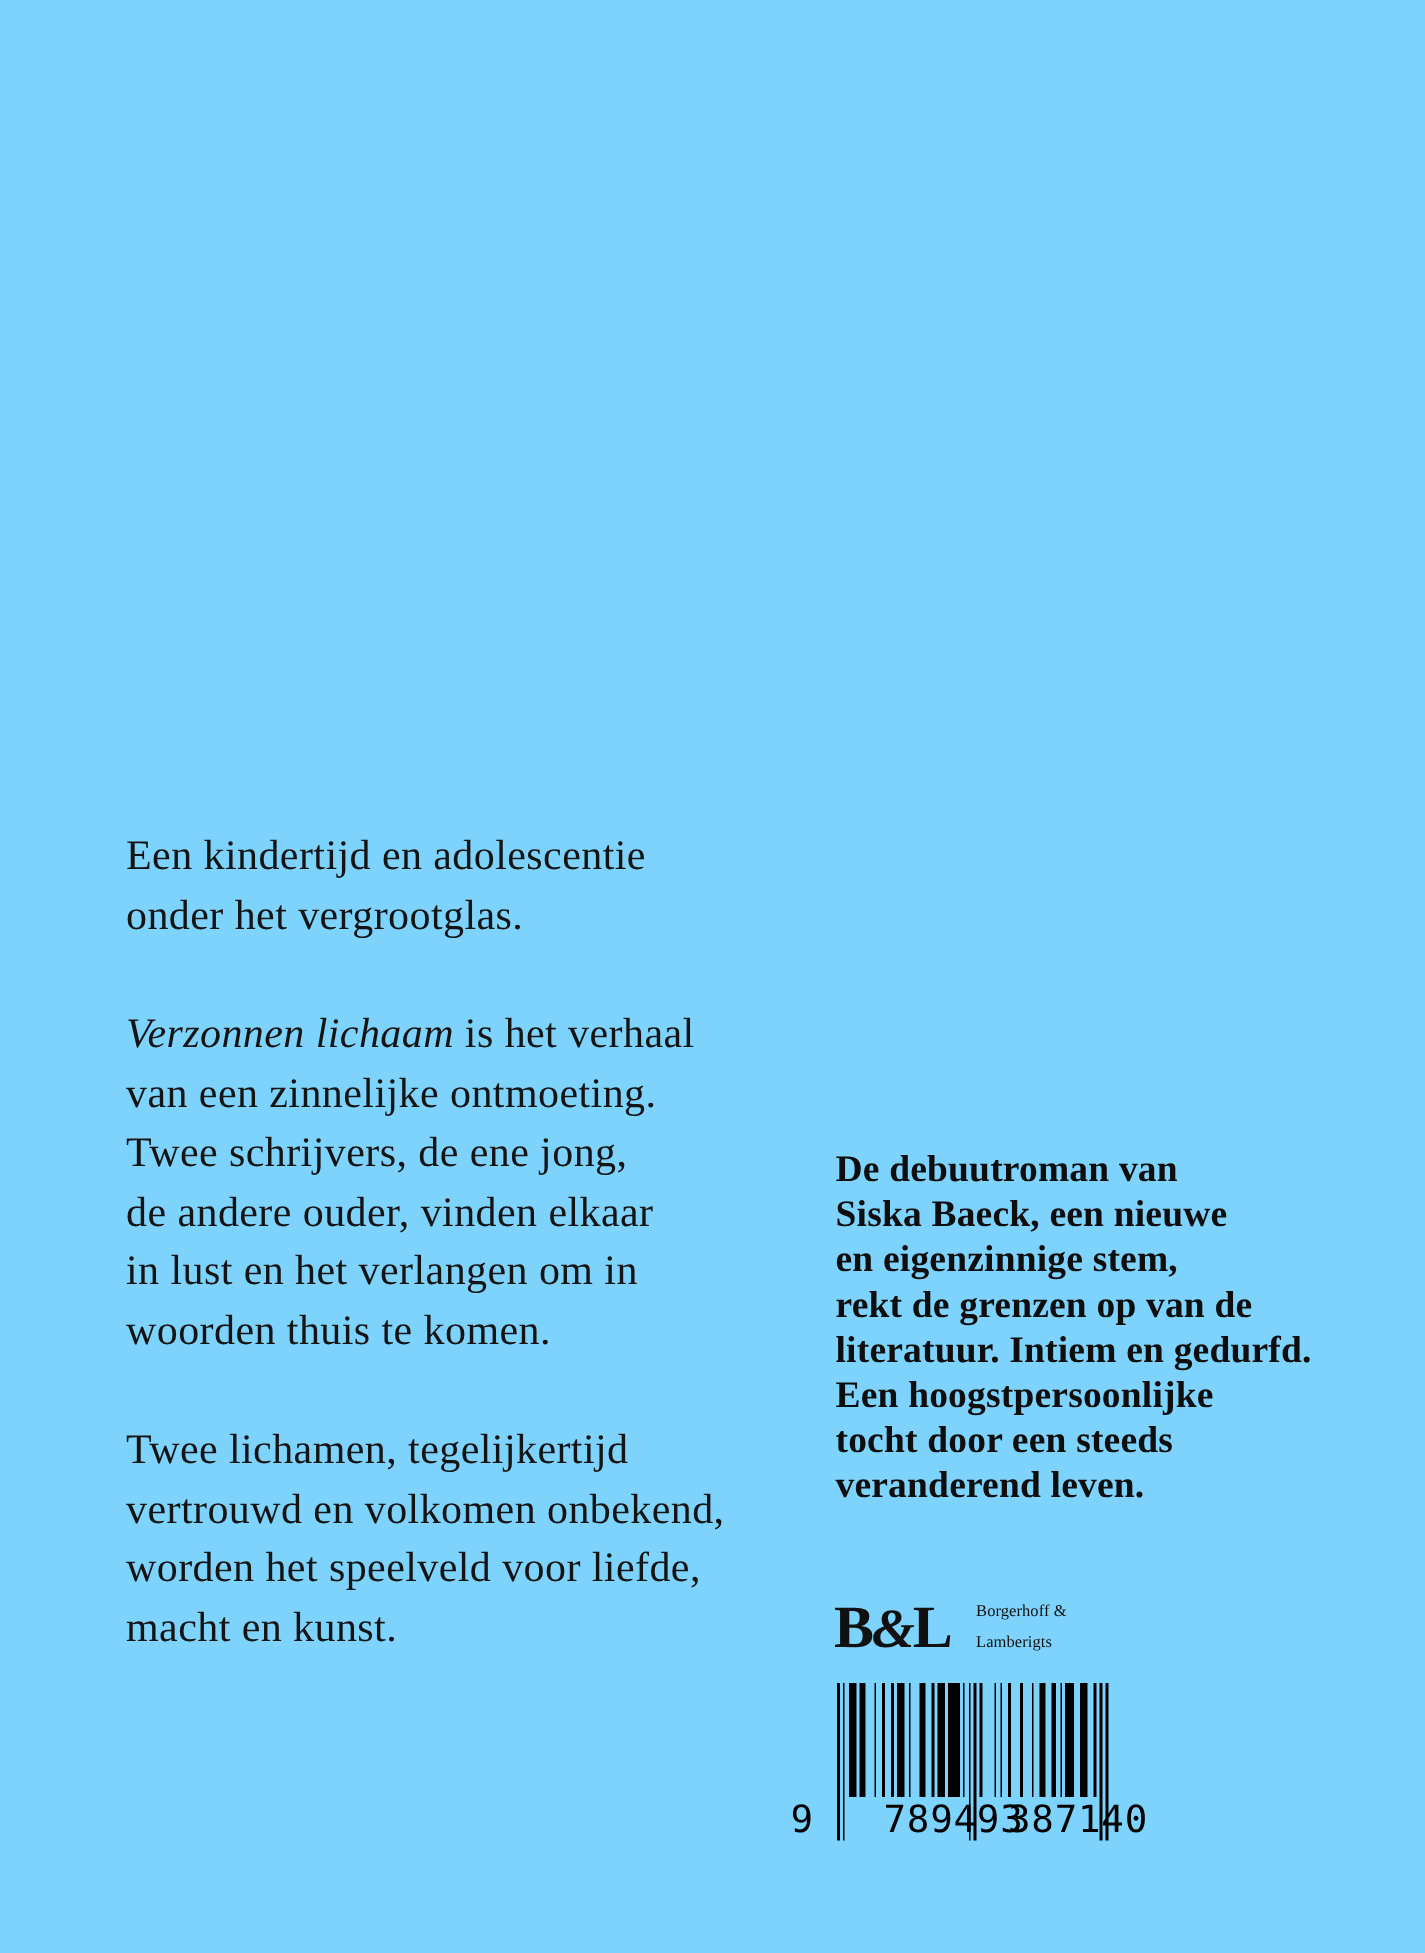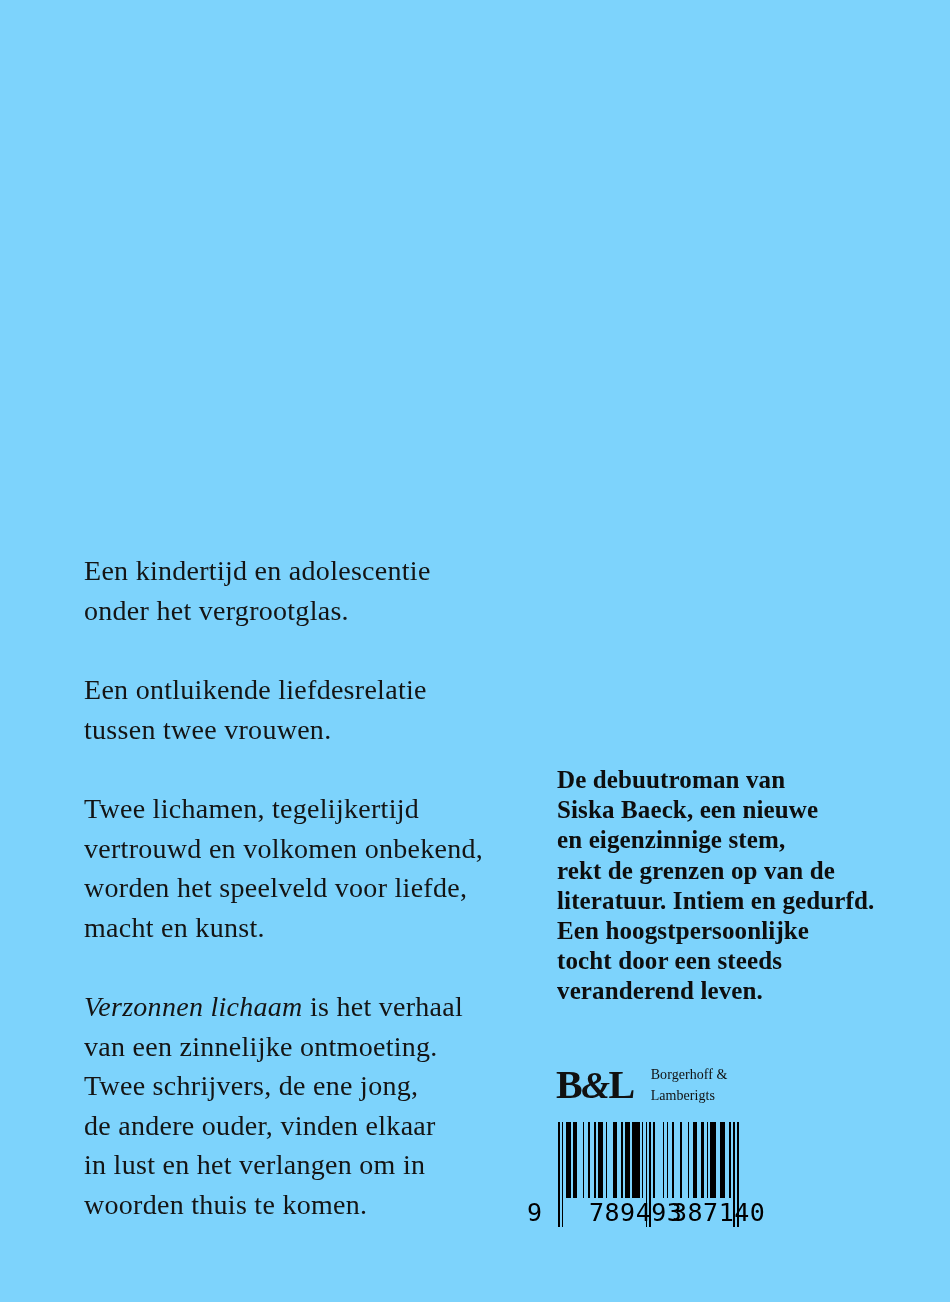--- a/index.html
+++ b/index.html
@@ -79,21 +79,21 @@
     align-items: baseline;
   }
   .pub-mark .amp {
     font-family: "Liberation Serif", "DejaVu Serif", serif;
     font-style: italic;
     font-weight: bold;
     font-size: 37px;
     margin: 0 -1px;
   }
   .pub-name {
-    font-size: 14px;
+    font-size: 11px;
     line-height: 21px;
     color: #111111;
     white-space: pre-line;
     letter-spacing: 0.004em;
   }
 
   
   .barcode-block {
     position: absolute;
     left: 527px;
@@ -134,32 +134,30 @@
   .d-right { left: 145px; }
 </style>
 </head>
 <body>
 
 <div class="page">
 
   <div class="blurb-column">
     <p class="blurb-para">Een kindertijd en adolescentie
 onder het vergrootglas.</p>
-    <p class="blurb-para">Een ontluikende liefdesrelatie
-tussen twee vrouwen.</p>
-    <p class="blurb-para">Twee lichamen, tegelijkertijd
-vertrouwd en volkomen onbekend,
-worden het speelveld voor liefde,
-macht en kunst.</p>
     <p class="blurb-para with-title"><em class="book-title">Verzonnen lichaam</em><span> is het verhaal
 van een zinnelijke ontmoeting.
 Twee schrijvers, de ene jong,
 de andere ouder, vinden elkaar
 in lust en het verlangen om in
 woorden thuis te komen.</span></p>
+    <p class="blurb-para">Twee lichamen, tegelijkertijd
+vertrouwd en volkomen onbekend,
+worden het speelveld voor liefde,
+macht en kunst.</p>
   </div>
 
   <div class="right-column">
     <p class="quote-text">De debuutroman van
 Siska Baeck, een nieuwe
 en eigenzinnige stem,
 rekt de grenzen op van de
 literatuur. Intiem en gedurfd.
 Een hoogstpersoonlijke
 tocht door een steeds

